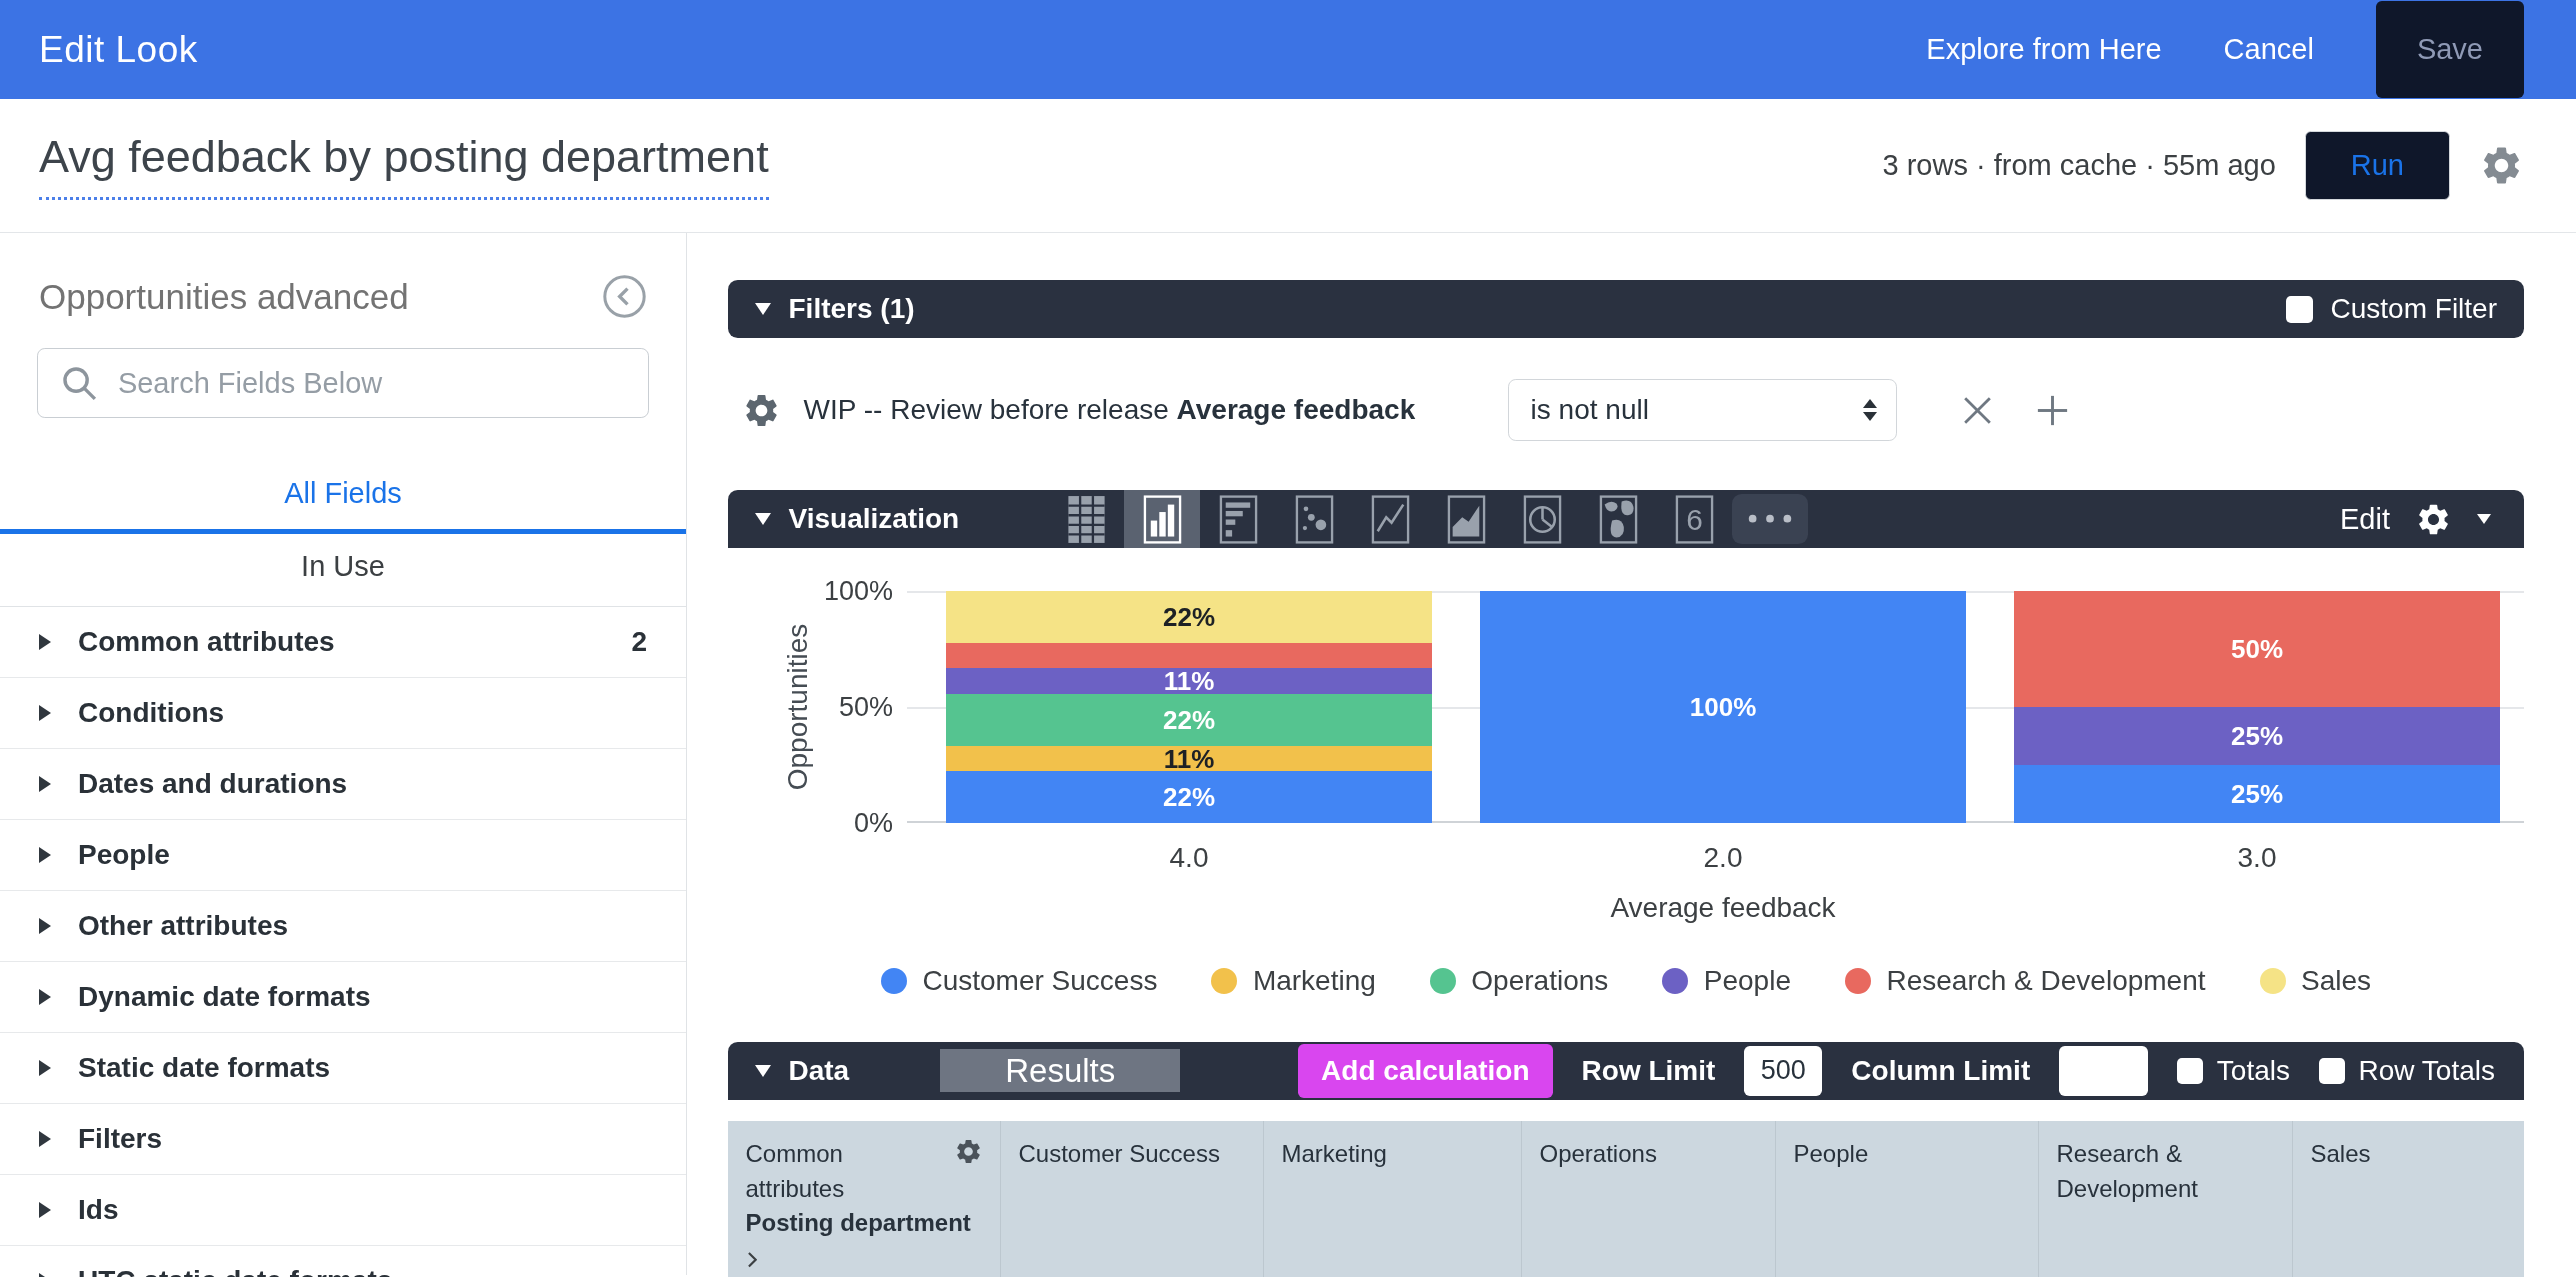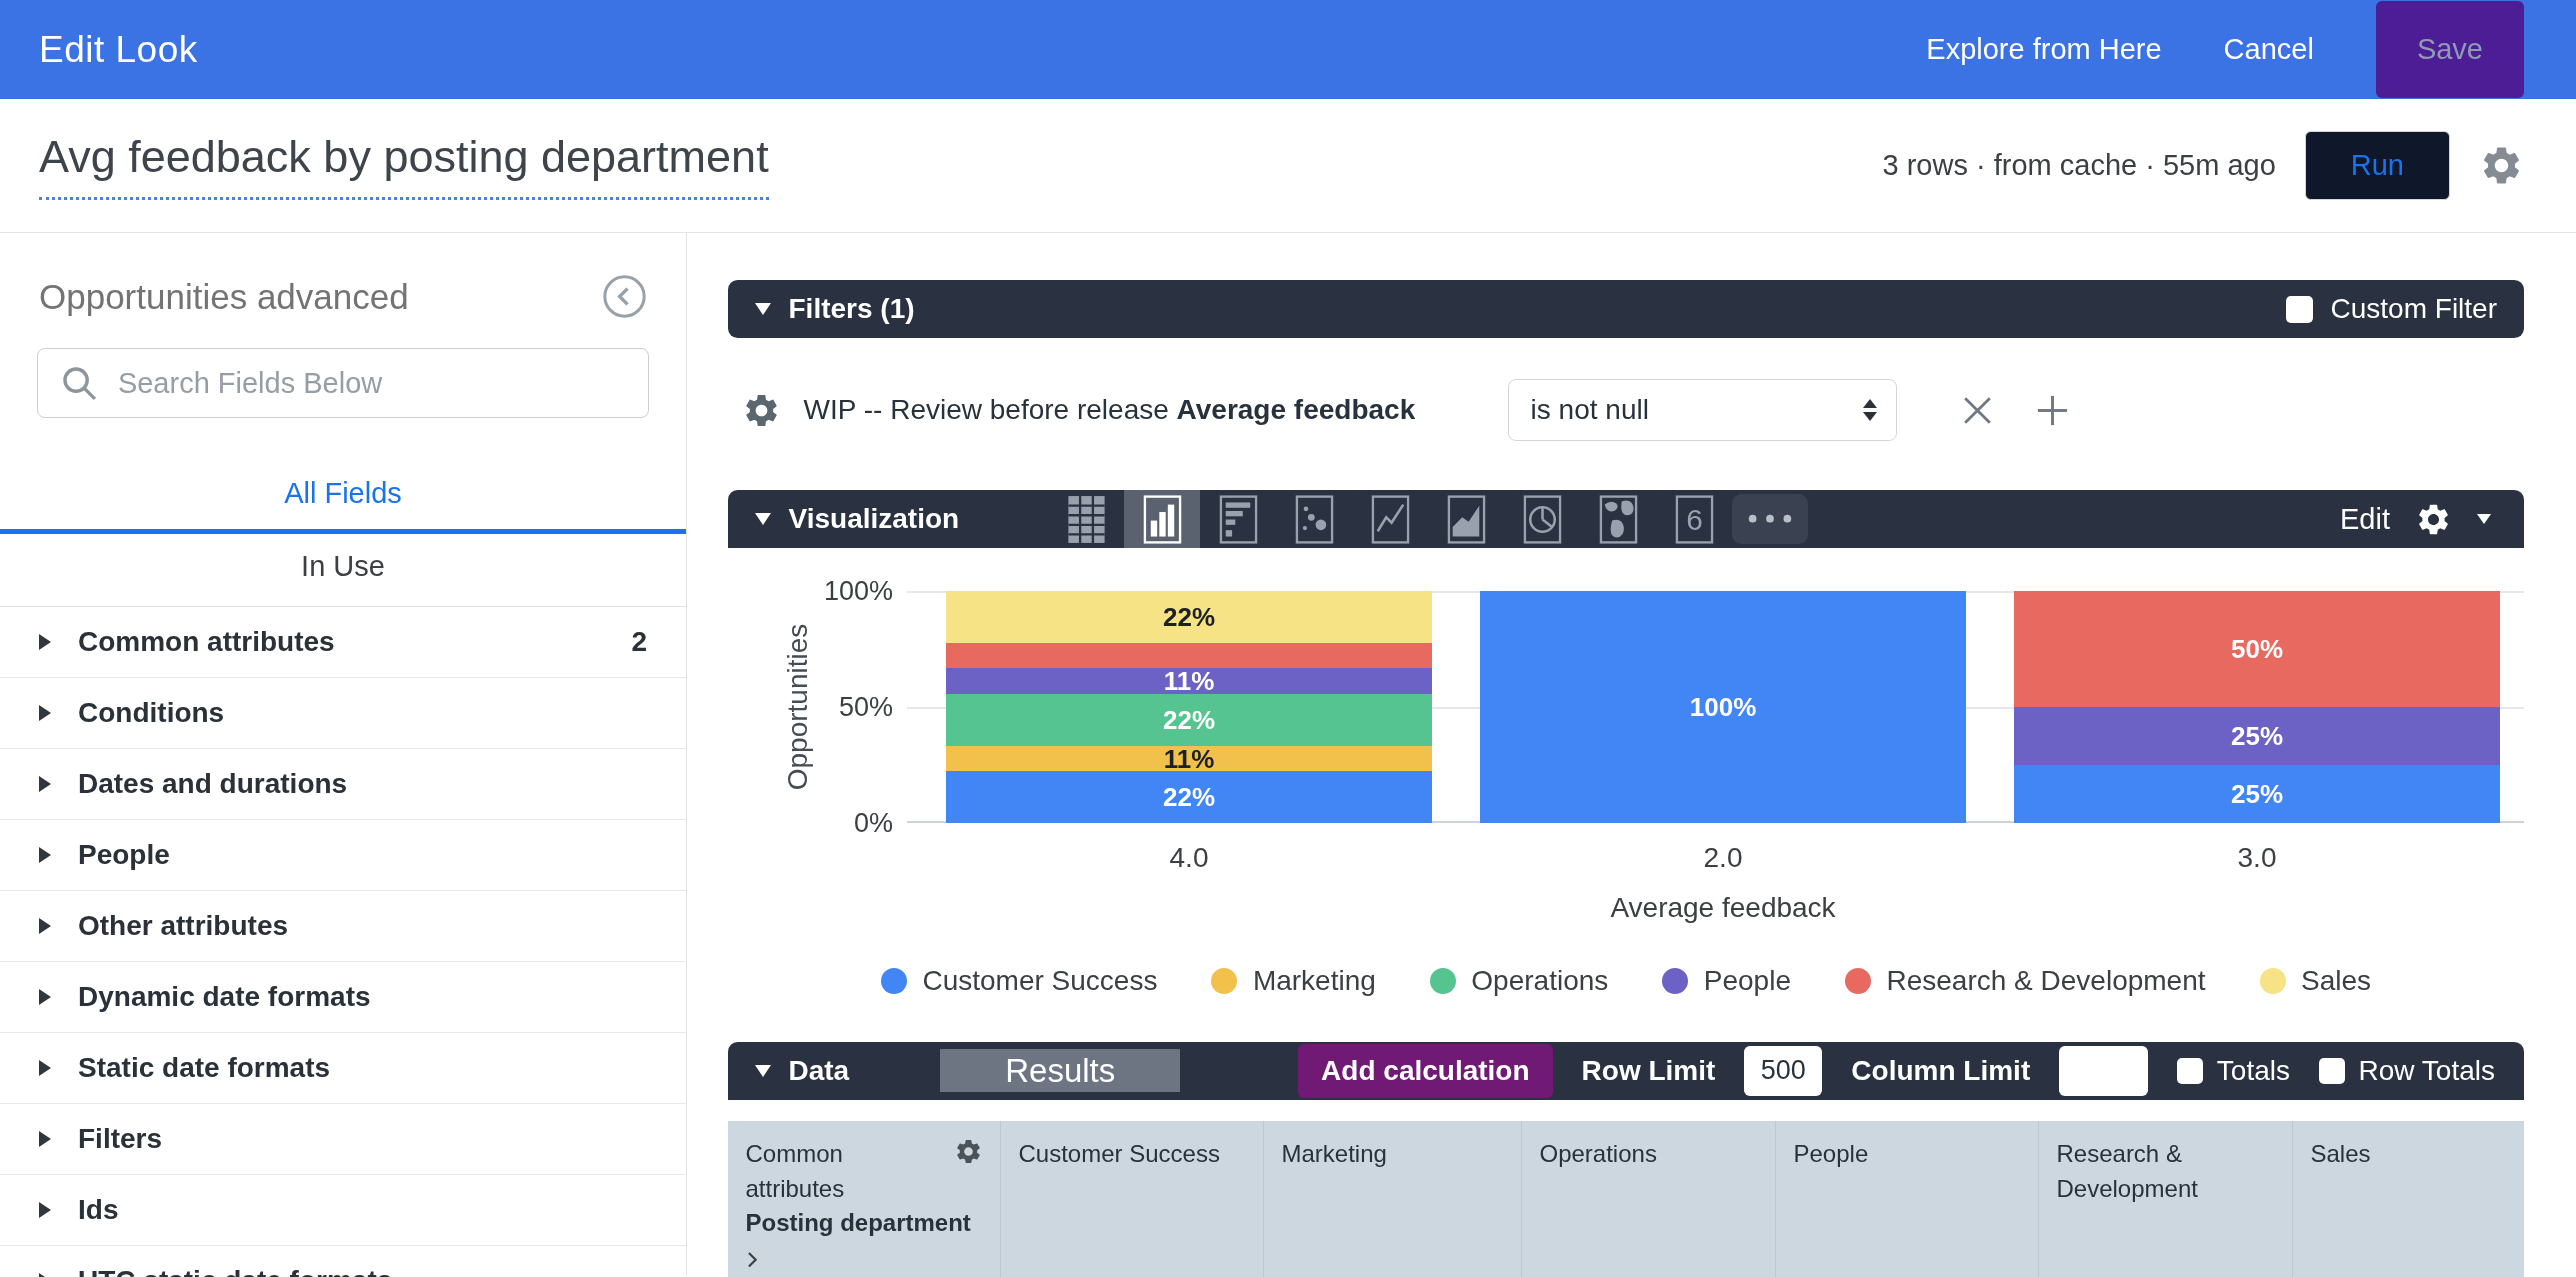--- a/index.html
+++ b/index.html
@@ -4,21 +4,21 @@
 <style>
   * { box-sizing: border-box; margin: 0; padding: 0; }
   html, body { width: 2576px; height: 1277px; overflow: hidden; }
   body { font-family: "Liberation Sans", sans-serif; background: #ffffff; color: #2b333b; position: relative; }
 
   
   .topbar { height: 99px; background: #3c73e4; display: flex; align-items: center; padding: 0 52px 0 39px; }
   .topbar-title { color: #fff; font-size: 37px; letter-spacing: 0.5px; }
   .topbar-actions { margin-left: auto; display: flex; align-items: center; gap: 62px; }
   .topbar-link { color: #fff; font-size: 29px; cursor: pointer; }
-  .save-btn { background: #4c1d95; color: #8f9ab6; font-size: 29px; padding: 32px 41px; border-radius: 5.8px; }
+  .save-btn { background: #0f172a; color: #8f9ab6; font-size: 29px; padding: 32px 41px; border-radius: 5.8px; }
 
   
   .look-header { height: 134px; display: flex; align-items: center; padding: 0 52px 0 39px; border-bottom: 1.9px solid #e3e6e9; }
   .look-title { font-size: 45px; color: #3d444b; padding-bottom: 13.6px; border-bottom: 3.9px dotted #4b7fe9; display: inline-block; }
   .look-meta { margin-left: auto; display: flex; align-items: center; gap: 29px; }
   .status-text { font-size: 29px; color: #3c4043; }
   .run-btn { border: 1.9px solid #d4d8dc; background: #0f172a; color: #1a73e8; font-size: 29px; padding: 17px 45px; border-radius: 5.8px; }
 
   
   .page-body { display: flex; height: 1042px; }
@@ -87,21 +87,21 @@
   .x-axis-title { margin-left: 194px; text-align: center; font-size: 28px; color: #3c4043; margin-top: 17.5px; }
   .legend { display: flex; justify-content: center; align-items: center; gap: 54px; margin-top: 41px; }
   .legend-item { display: flex; align-items: center; gap: 15.5px; }
   .legend-dot { width: 26px; height: 26px; border-radius: 50%; flex: none; }
   .legend-label { font-size: 28px; color: #3c4043; }
 
   
   .data-bar { margin-top: 45px; border-radius: 9.7px 9.7px 0 0; padding-right: 29px; }
   .results-tab { height: 43px; background: #6e7582; display: flex; align-items: center; padding: 0 65px; font-size: 33px; margin-left: 91px; cursor: pointer; }
   .data-right { margin-left: auto; display: flex; align-items: center; gap: 29px; }
-  .add-calc { background: #701a75; border-radius: 5.8px; padding: 10.7px 23px; font-size: 28px; font-weight: bold; cursor: pointer; }
+  .add-calc { background: #d946ef; border-radius: 5.8px; padding: 10.7px 23px; font-size: 28px; font-weight: bold; cursor: pointer; }
   .limit-label { font-size: 28px; font-weight: bold; }
   .limit-input { height: 50px; background: #fff; border-radius: 5.8px; border: none; outline: none; color: #28323c; font-size: 27px; text-align: center; font-family: "Liberation Sans", sans-serif; }
   .row-limit { width: 78px; }
   .col-limit { width: 89px; }
   .cb-group { display: flex; align-items: center; gap: 13.6px; }
   .cb-label { font-size: 28px; font-weight: 500; }
 
   
   .table { margin-top: 21.4px; }
   .thead { display: flex; background: #ccd7df; }

